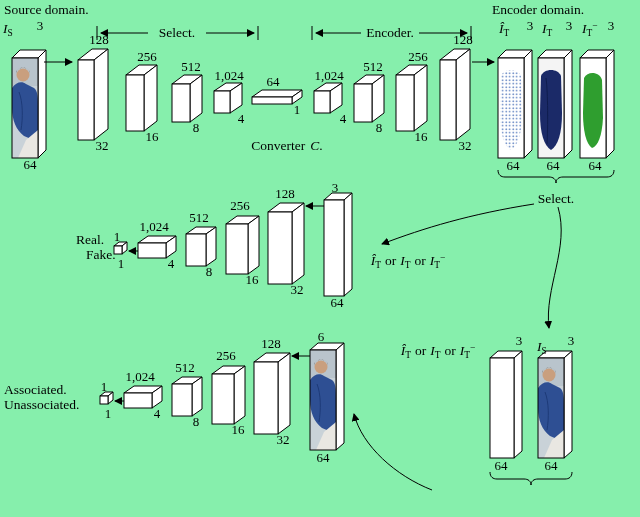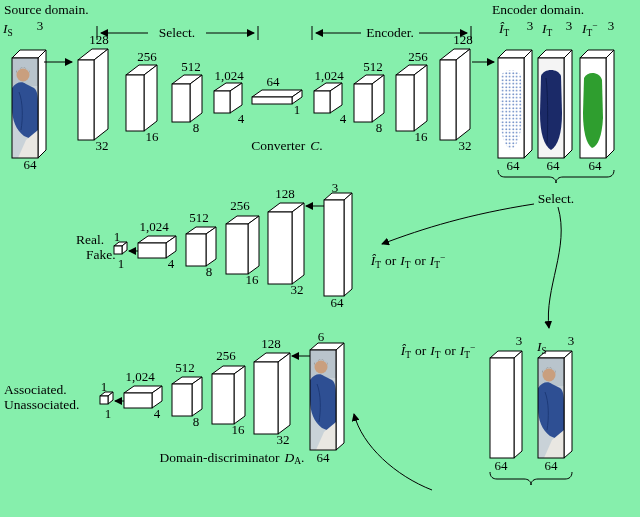--- a/index.html
+++ b/index.html
@@ -305,21 +305,20 @@
 <span class="t c num" style="left:157px;top:414px">4</span>
 <span class="t c num" style="left:185px;top:368px">512</span>
 <span class="t c num" style="left:196px;top:422px">8</span>
 <span class="t c num" style="left:226px;top:356px">256</span>
 <span class="t c num" style="left:238px;top:430px">16</span>
 <span class="t c num" style="left:271px;top:344px">128</span>
 <span class="t c num" style="left:283px;top:440px">32</span>
 <span class="t c num" style="left:321px;top:337px">6</span>
 <span class="t c num" style="left:323px;top:458px">64</span>
 
-<span class="t c" style="left:232px;top:459px"><span>Domain-discriminator</span><i class="sp">D</i><sub>A</sub><span>.</span></span>
 
 <span class="t c" style="left:438px;top:352px"><i>Î</i><sub>T</sub><span class="orw">or</span><i>I</i><sub>T</sub><span class="orw">or</span><i>I</i><sub>T</sub><sup>−</sup></span>
 <span class="t c num" style="left:519px;top:341px">3</span>
 <span class="t c num" style="left:501px;top:466px">64</span>
 <span class="t" style="left:537px;top:340px"><i>I</i><sub>S</sub></span>
 <span class="t c num" style="left:571px;top:341px">3</span>
 <span class="t c num" style="left:551px;top:466px">64</span>
 
 
 </div>

